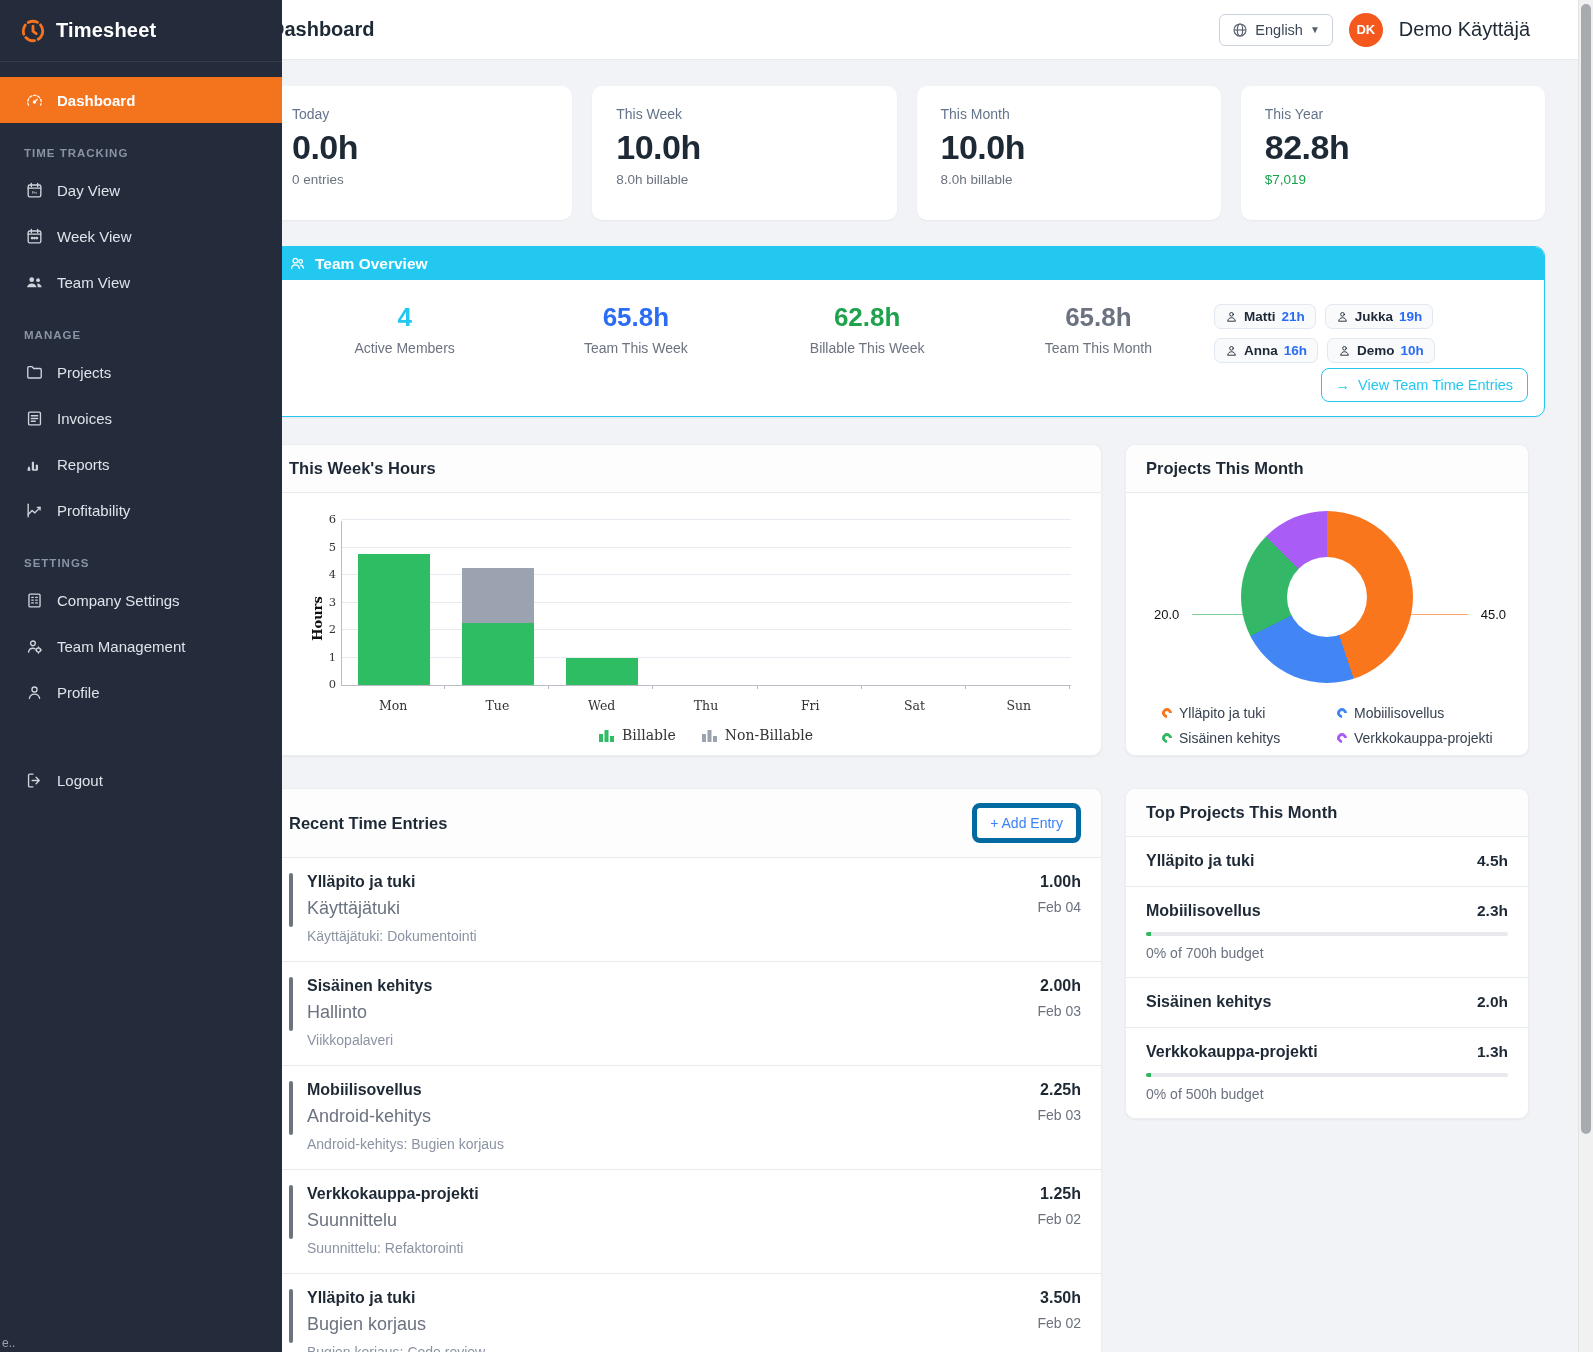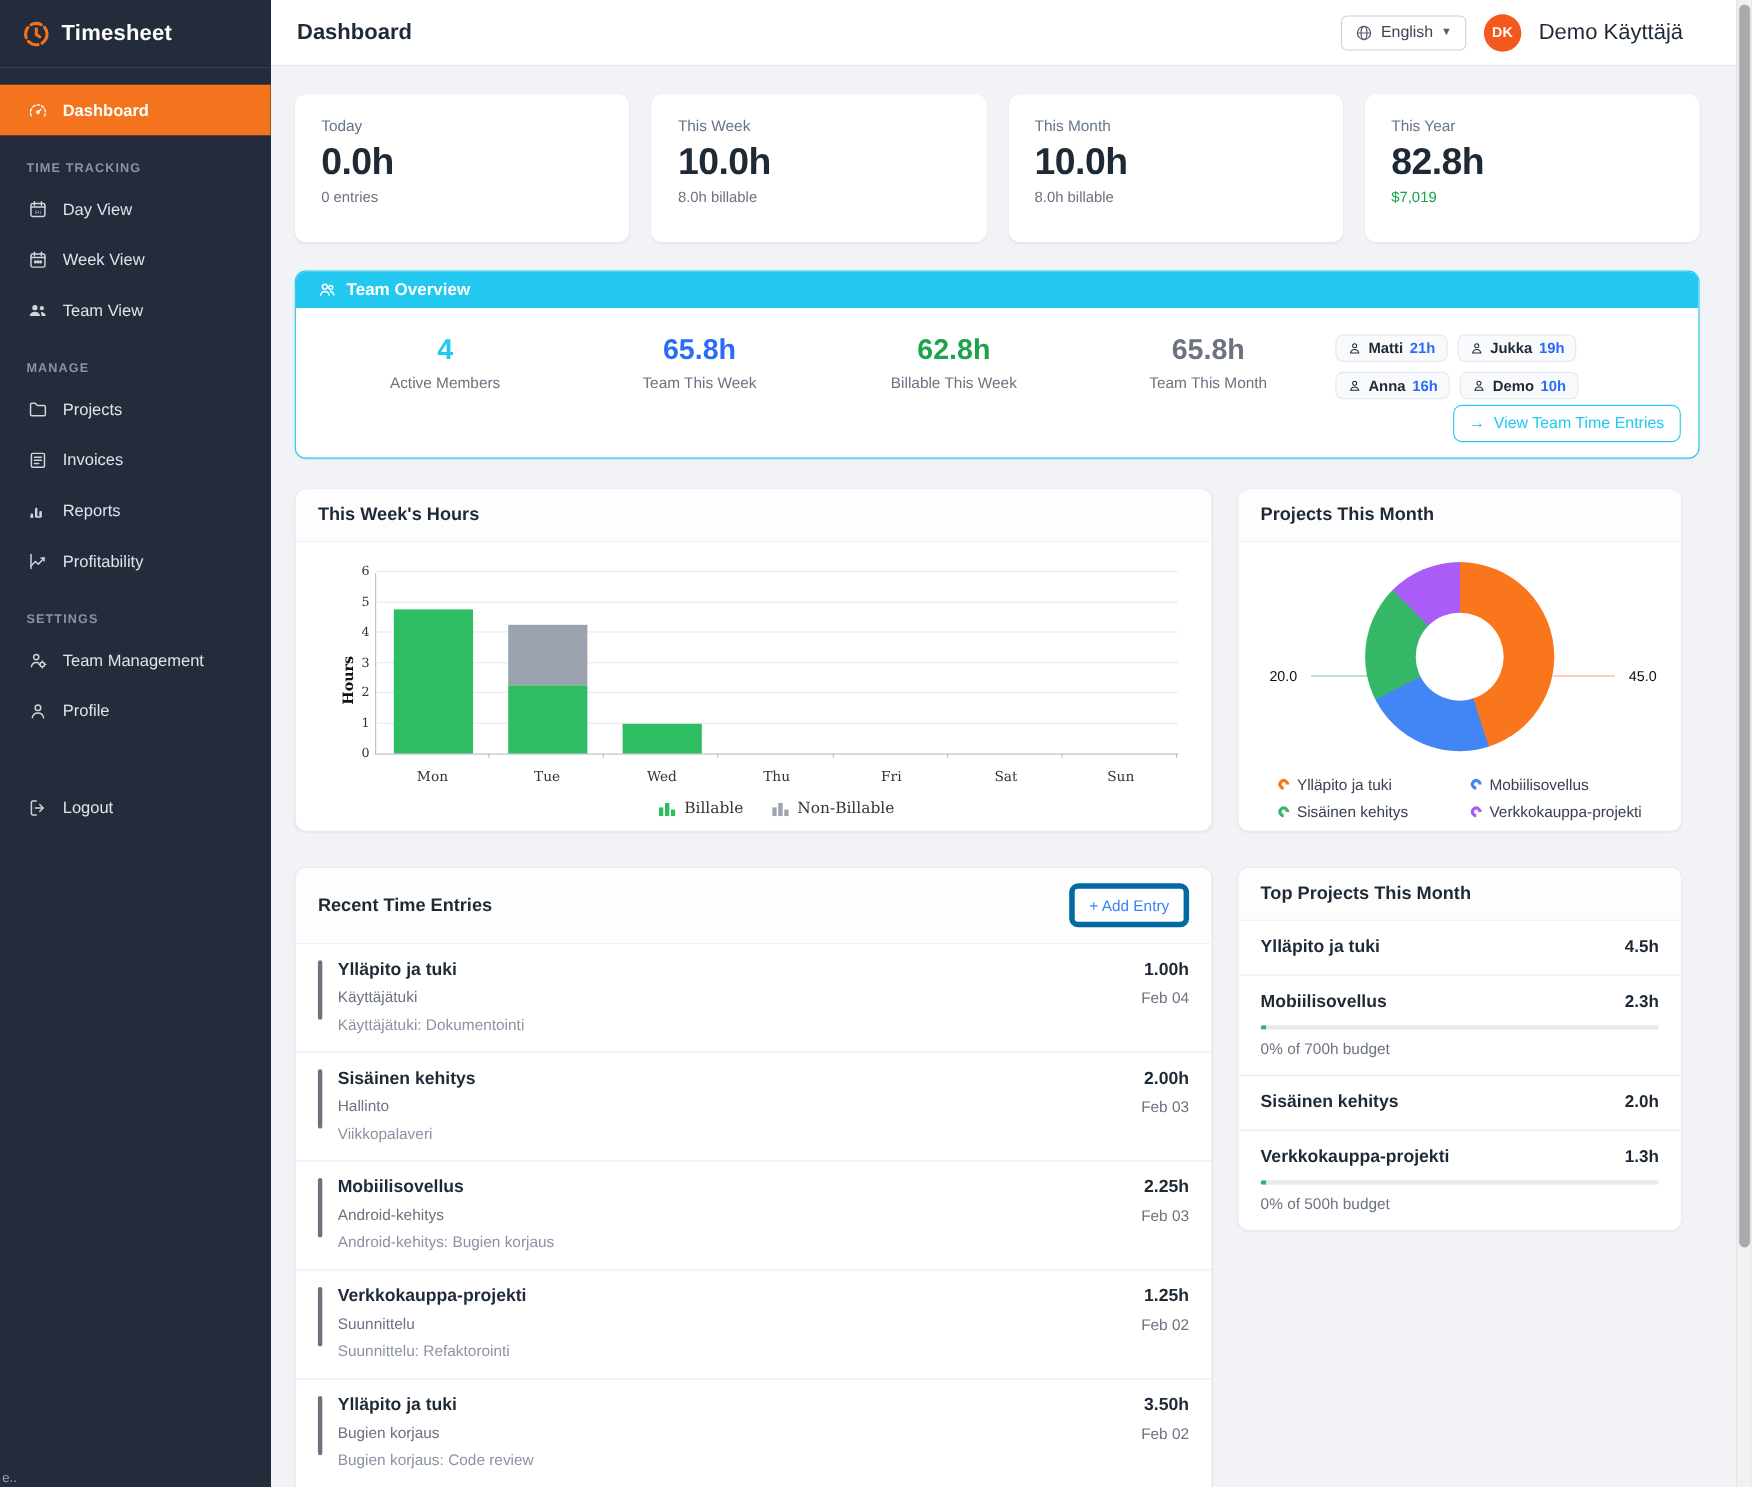--- a/index.html
+++ b/index.html
@@ -1,19 +1,19 @@
 <!DOCTYPE html>
 <html><head>
 <meta charset="utf-8">
 <style>
   * { margin:0; padding:0; box-sizing:border-box; }
   html,body { width:1593px; height:1352px; overflow:hidden; font-family:"Liberation Sans", sans-serif; background:#f1f3f6; color:#1f2937; }
 
   
-  .sidebar { position:fixed; left:0; top:0; bottom:0; width:246px; background:#242b3a; color:#dfe3ea; z-index:5; }
+  .sidebar { position:fixed; left:0; top:0; bottom:0; width:282px; background:#242b3a; color:#dfe3ea; z-index:5; }
   .logo-row { display:flex; align-items:center; gap:10px; padding:15px 20px; height:62px; border-bottom:1px solid rgba(255,255,255,.08); }
   .logo-row .app-name { font-size:20px; font-weight:bold; color:#fff; letter-spacing:.2px; }
   .nav-item { display:flex; align-items:center; gap:13px; padding:13px 24px; font-size:15px; color:#dfe3ea; cursor:pointer; }
   .nav-item .icon { width:20px; height:20px; display:inline-flex; align-items:center; justify-content:center; opacity:.92; }
   .nav-item.active { background:#f4731d; color:#fff; font-weight:bold; margin-top:15px; }
   .nav-sec { font-size:11.5px; letter-spacing:1px; color:#8a92a5; padding:24px 24px 8px; font-weight:bold; }
   .nav-logout { margin-top:42px; }
   .status-text { position:absolute; left:2px; bottom:2px; font-size:12px; color:#9aa1ae; }
 
   
@@ -82,21 +82,21 @@
 
   
   .bottom-row { display:flex; gap:23px; margin-top:32px; align-items:flex-start; }
   .panel-entries { width:834px; }
   .add-btn { background:#fff; color:#3b82f6; border:5px solid #0369a1; border-radius:8px; padding:7px 13px; font-size:14px; cursor:pointer; font-weight:normal; }
   .entry { display:flex; padding:15px 20px 17px; border-top:1px solid #e8eaee; }
   .entry:first-child { border-top:none; }
   .entry-marker { width:4px; border-radius:2px; background:#6b7280; margin-right:14px; align-self:stretch; max-height:54px; }
   .entry-main { flex:1; }
   .entry-name { font-size:16px; font-weight:bold; color:#1e2936; }
-  .entry-task { font-size:14px; color:#6b7280; margin-top:7px; }
+  .entry-task { font-size:18px; color:#6b7280; margin-top:7px; }
   .entry-desc { font-size:14px; color:#8b93a3; margin-top:9px; }
   .entry-side { text-align:right; }
   .entry-hours { font-size:16px; font-weight:bold; color:#1e2936; }
   .entry-date { font-size:14px; color:#6b7280; margin-top:8px; }
 
   
   .panel-top { width:404px; }
   .tp-row { padding:15px 20px 16px; border-top:1px solid #e8eaee; }
   .tp-row:first-child { border-top:none; }
   .tp-line { display:flex; justify-content:space-between; align-items:center; }
@@ -203,20 +203,29 @@
         <span class="icon ">
           <svg width="19" height="19" viewBox="0 0 24 24" fill="none" stroke="currentColor" stroke-width="1.7" stroke-linecap="round" stroke-linejoin="round">
             <path d="M4 4v16"></path>
             <path d="M4 17l5-5 3.5 3 6.5-7"></path>
             <path d="M15.5 8H19v3.5"></path>
           </svg>
         </span>
         <span>Profitability</span>
       </div>
       <div class="nav-sec">SETTINGS</div>
+      <div class="nav-item">
+        <span class="icon ">
+          <svg width="19" height="19" viewBox="0 0 24 24" fill="none" stroke="currentColor" stroke-width="1.7" stroke-linecap="round" stroke-linejoin="round">
+            <rect x="5" y="4" width="14" height="16" rx="1.5"></rect>
+            <path d="M8.5 8h2M13.5 8h2M8.5 11.5h2M13.5 11.5h2M8.5 15h2M13.5 15h2"></path>
+          </svg>
+        </span>
+        <span>Company Settings</span>
+      </div>
       <div class="nav-item">
         <span class="icon ">
           <svg width="19" height="19" viewBox="0 0 24 24" fill="none" stroke="currentColor" stroke-width="1.7" stroke-linecap="round" stroke-linejoin="round">
             <circle cx="10" cy="8" r="3"></circle>
             <path d="M4.5 19c.6-3.2 2.6-4.8 5.5-4.8 1 0 1.9.2 2.7.6"></path>
             <circle cx="17" cy="16.5" r="2.6"></circle>
             <path d="M17 13.4v-1M17 20.6v-1M20.1 16.5h1M12.9 16.5h1" stroke-width="1.4"></path>
           </svg>
         </span>
         <span>Team Management</span>

